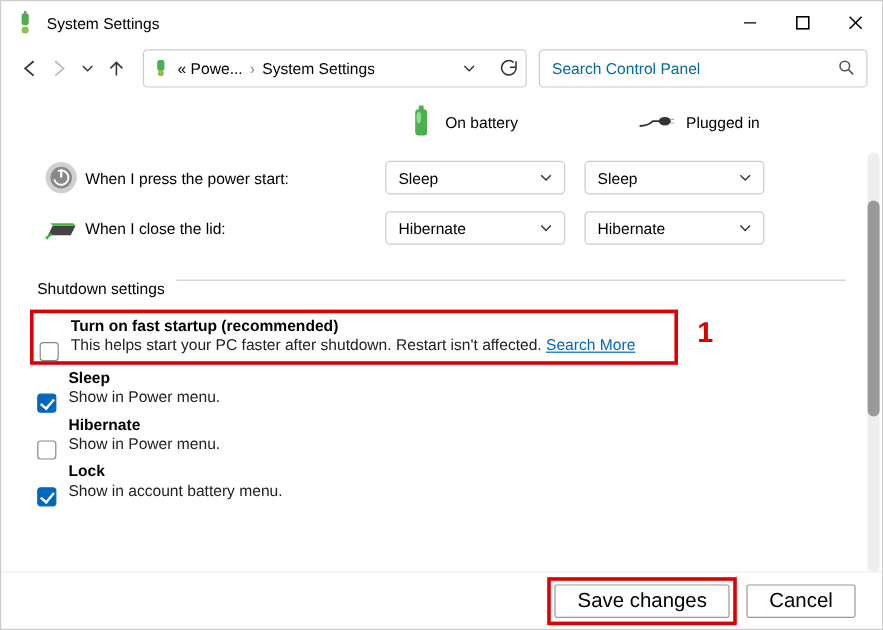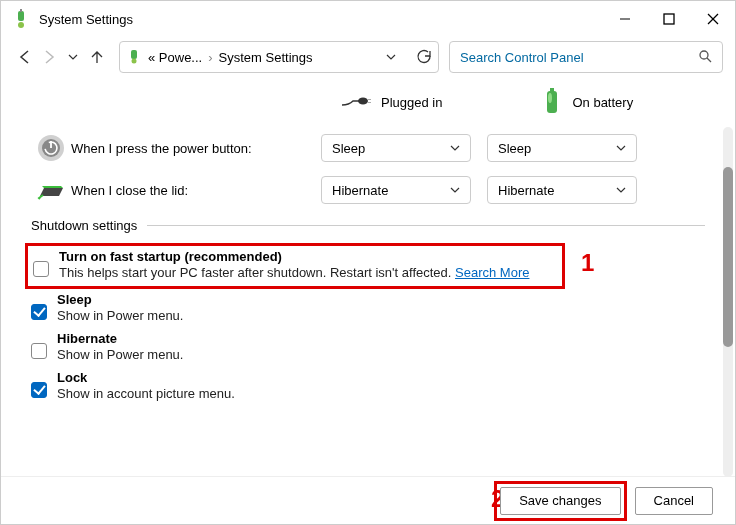--- a/index.html
+++ b/index.html
@@ -19,31 +19,31 @@
     .content { flex: 1; padding: 10px 30px 0 30px; position: relative; overflow: hidden; }
     .scrollbar { position: absolute; right: 2px; top: 50px; width: 10px; height: 350px; background: #eee; border-radius: 5px; }
     .scrollbar .thumb { position: absolute; top: 40px; width: 10px; height: 180px; background: #999; border-radius: 5px; }
     .colheads { display: flex; margin-left: 310px; gap: 100px; margin-bottom: 16px; }
     .colheads .col { display: flex; align-items: center; gap: 10px; }
     .settingrow { display: flex; align-items: center; margin-bottom: 14px; }
     .settingrow .iconcell { width: 40px; display: flex; justify-content: center; }
     .settingrow .lbl { width: 250px; }
     .dropdown { width: 150px; height: 28px; border: 1px solid #ccc; border-radius: 4px; display: flex; align-items: center; justify-content: space-between; padding: 0 10px; margin-right: 16px; background: #fff; }
     .shutdownhdr { display: flex; align-items: center; margin: 10px 0 12px 0; }
-    .shutdownhdr .htext { margin-right: 10px; }
+    .shutdownhdr .htext { margin-right: 10px; margin-top: 15px; }
     .shutdownhdr .hline { flex: 1; height: 1px; background: #ccc; }
-    .chk { display: flex; align-items: center; margin-bottom: 2px; }
+    .chk { display: flex; align-items: flex-end; margin-bottom: 2px; }
     .chkbox { width: 16px; height: 16px; border: 1px solid #888; border-radius: 3px; margin-right: 10px; margin-top: 2px; flex-shrink: 0; display: flex; align-items: center; justify-content: center; }
     .chkbox.checked { background: #0067c0; border-color: #0067c0; }
     .chkbox.checked::after { content: ""; width: 5px; height: 9px; border: solid #fff; border-width: 0 2px 2px 0; transform: rotate(40deg); margin-top: -2px; }
     .chkcontent .title { font-weight: 600; }
     .chkcontent .sub { color: #222; margin-top: 1px; margin-bottom: 6px; }
     .link { color: #0067c0; text-decoration: underline; }
     .footer { height: 48px; border-top: 1px solid #eee; display: flex; align-items: center; justify-content: flex-end; padding-right: 22px; gap: 14px; }
-    .btn { height: 28px; padding: 0 18px; border: 1px solid #999; background: #fff; border-radius: 2px; display: flex; align-items: center; font-size: 13px; }
+    .btn { height: 28px; padding: 0 18px; border: 1px solid #999; background: #fff; border-radius: 2px; display: flex; align-items: center; font-size: 17px; }
     .anno-box-1 { position: absolute; border: 3px solid #d00; pointer-events: none; }
     .anno-num { position: absolute; color: #d00; font-weight: 700; font-size: 24px; pointer-events: none; }
     .plugicon { width: 30px; height: 12px; }
   </style>
 </head>
 <body>
 
 <div class="win">
 
   <div class="titlebar">
@@ -121,49 +121,49 @@
       <span><svg width="14" height="14">
             <circle cx="6" cy="6" r="4" fill="none" stroke="#555" stroke-width="1.3"></circle>
             <line x1="9" y1="9" x2="13" y2="13" stroke="#555" stroke-width="1.3"></line>
           </svg></span>
     </div>
   </div>
 
   <div class="content">
 
     <div class="colheads">
+      <div class="col">
+        <span><svg width="20" height="28">
+              <rect x="5" y="4" width="10" height="22" rx="3" fill="#4caf50"></rect>
+              <rect x="8" y="1" width="4" height="4" fill="#4caf50"></rect>
+              <ellipse cx="8" cy="11" rx="2" ry="5" fill="#aef0a0" opacity="0.7"></ellipse>
+            </svg></span>
+        <span>On battery</span>
+      </div>
       <div class="col">
         <span><svg class="plugicon" viewBox="0 0 30 12">
               <path d="M1 10 Q8 10 12 6 L20 6" stroke="#333" stroke-width="1.5" fill="none"></path>
               <ellipse cx="22" cy="6" rx="5" ry="3.5" fill="#333"></ellipse>
               <line x1="27" y1="4.5" x2="30" y2="4.5" stroke="#aaa" stroke-width="1"></line>
               <line x1="27" y1="7.5" x2="30" y2="7.5" stroke="#aaa" stroke-width="1"></line>
             </svg></span>
         <span>Plugged in</span>
       </div>
-      <div class="col">
-        <span><svg width="20" height="28">
-              <rect x="5" y="4" width="10" height="22" rx="3" fill="#4caf50"></rect>
-              <rect x="8" y="1" width="4" height="4" fill="#4caf50"></rect>
-              <ellipse cx="8" cy="11" rx="2" ry="5" fill="#aef0a0" opacity="0.7"></ellipse>
-            </svg></span>
-        <span>On battery</span>
-      </div>
     </div>
 
     <div class="settingrow">
       <div class="iconcell">
           <svg width="28" height="28">
             <circle cx="14" cy="14" r="13" fill="#d0d0d0"></circle>
             <circle cx="14" cy="14" r="9" fill="#888"></circle>
             <circle cx="14" cy="14" r="6" fill="none" stroke="#fff" stroke-width="1.6" stroke-dasharray="24 8" transform="rotate(-65 14 14)"></circle>
             <line x1="14" y1="7" x2="14" y2="14" stroke="#fff" stroke-width="1.8"></line>
           </svg>
         </div>
-      <div class="lbl">When I press the power button:</div>
+      <div class="lbl">When I press the power start:</div>
       <div class="dropdown">
           <span>Sleep</span>
           <svg width="10" height="10">
             <path d="M1 3 L5 7 L9 3" fill="none" stroke="#333" stroke-width="1.2"></path>
           </svg>
         </div>
       <div class="dropdown">
           <span>Sleep</span>
           <svg width="10" height="10">
             <path d="M1 3 L5 7 L9 3" fill="none" stroke="#333" stroke-width="1.2"></path>
@@ -224,21 +224,21 @@
       <div class="chkcontent">
         <div class="title">Hibernate</div>
         <div class="sub">Show in Power menu.</div>
       </div>
     </div>
 
     <div class="chk">
       <div class="chkbox checked"></div>
       <div class="chkcontent">
         <div class="title">Lock</div>
-        <div class="sub">Show in account picture menu.</div>
+        <div class="sub">Show in account battery menu.</div>
       </div>
     </div>
 
     <div class="scrollbar">
         <div class="thumb"></div>
       </div>
   </div>
 
   <div class="footer" style="position:relative">
     <div class="anno-num" style="left:490px; top:8px;">2</div>

